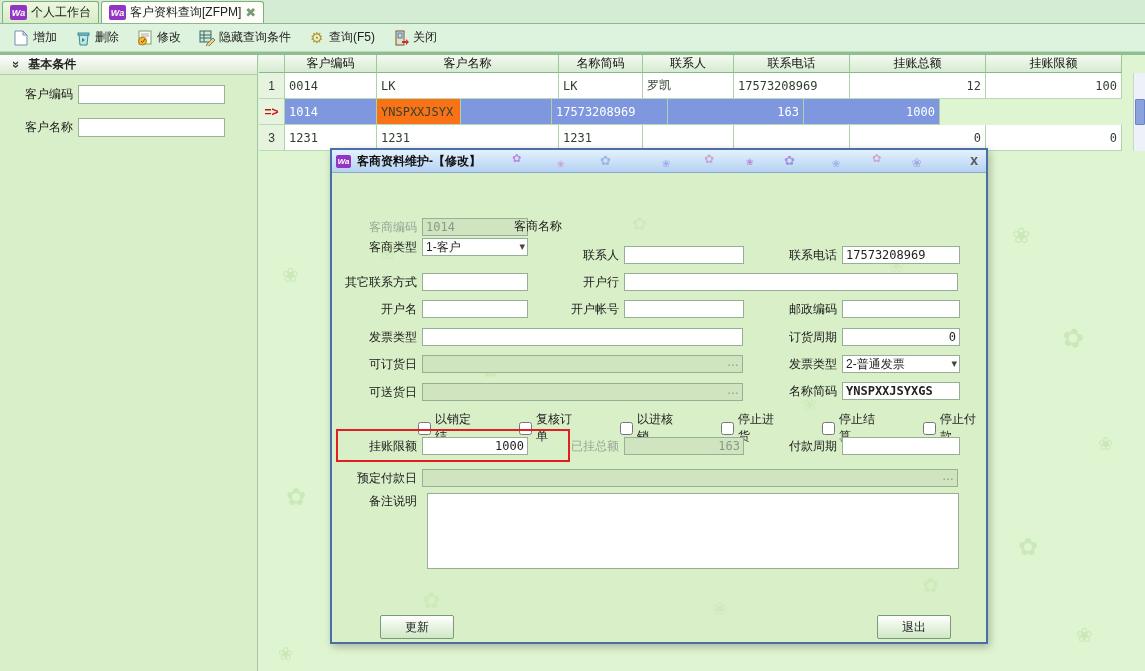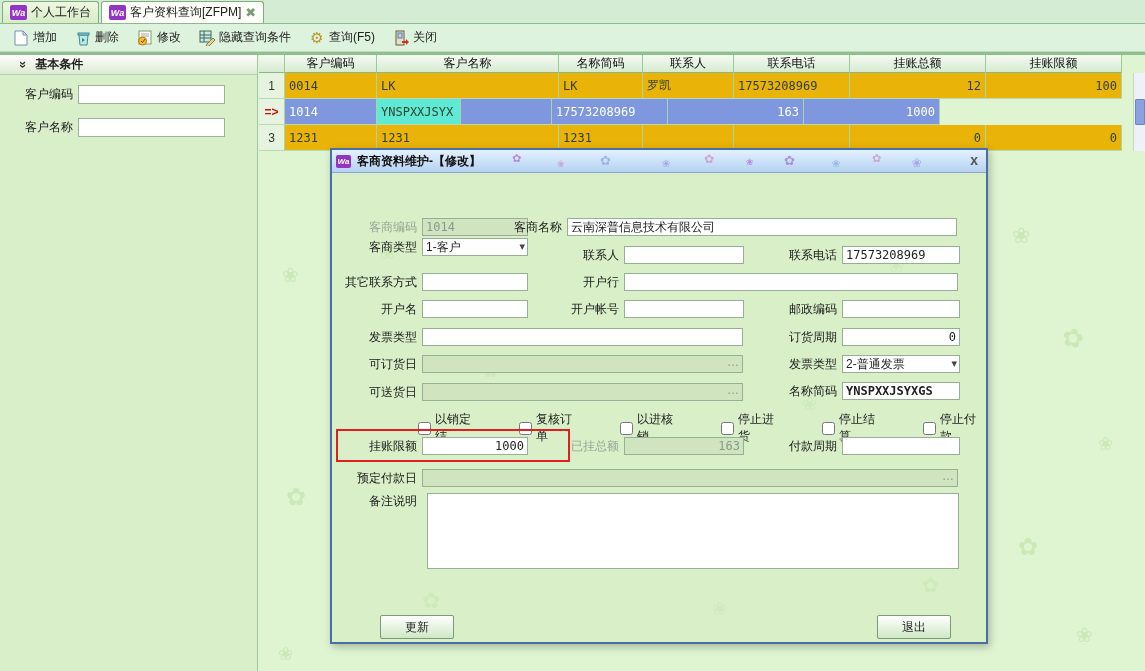--- a/index.html
+++ b/index.html
@@ -28,43 +28,43 @@
   .gear-glyph::before { content:"⚙"; color:#b8962a; font-size:15px; line-height:16px; }
 
   
   .content { position:relative; height:619px; border-top:3px solid #8fbe8f; }
 
   
   .sidebar { position:absolute; left:0; top:0; width:258px; height:616px;
     background:#d9efca; border-right:1px solid #a4c6a4; }
   .sb-header { height:20px; background:linear-gradient(#fefefe,#dcead2);
     border-bottom:1px solid #b0d0b0; display:flex; align-items:center; gap:8px;
-    padding-left:20px; font-weight:bold; color:#222; }
+    padding-left:13px; font-weight:bold; color:#222; }
   .chev::before { content:"\00BB"; display:inline-block; transform:rotate(90deg);
     font-weight:bold; color:#333; font-size:13px; }
   .sb-field { position:absolute; left:0; display:flex; align-items:center; }
   .sb-field .lbl { width:78px; text-align:right; padding-right:5px; color:#1a1a1a; }
   .sb-field input { width:147px; height:19px; border:1px solid #9ab49a; background:#fff;
     font-family:"DejaVu Sans Mono",monospace; font-size:12px; padding:0 3px; }
 
   
   .main { position:absolute; left:259px; top:0; right:0; height:616px; }
   .grid { position:absolute; left:0; top:0; width:863px; }
   .grow { display:flex; }
   .gcell { border-right:1px solid #aed2aa; border-bottom:1px solid #b8dab4; overflow:hidden;
     white-space:nowrap; padding:0 4px; display:flex; align-items:center;
     font-family:"DejaVu Sans Mono",monospace; color:#2f3f2f; }
   .ghead .gcell { height:18px; justify-content:center; font-family:inherit;
     background:linear-gradient(#f5faf1,#d5ebd1); border-right:1px solid #9cc89c;
     border-bottom:1px solid #8ab88a; color:#111; }
-  .gbody .gcell { height:26px; background:#eab308; }
+  .gbody .gcell { height:26px; background:#ffffff; }
   .gbody .rownum { background:#e6f3de; justify-content:center; font-family:inherit; color:#333; }
   .grow.sel .gcell { background:#7e97de; color:#fff; }
   .grow.sel .rownum { background:#e6f3de; color:#cc1111; font-weight:bold; }
-  .grow.sel .curcell { background:#5eead4; color:#33432f; }
+  .grow.sel .curcell { background:#f97316; color:#33432f; }
   .num { justify-content:flex-end; }
   .c-n{width:26px}.c0{width:92px}.c1{width:182px}.c2{width:84px}
   .c3{width:91px}.c4{width:116px}.c5{width:136px}.c6{width:136px}
 
   .vscroll { position:absolute; right:0; top:18px; width:12px; height:78px;
     background:#eef2f8; border-left:1px solid #c4d8c4; }
   .vthumb { position:absolute; left:1px; top:26px; width:10px; height:26px;
     background:#8ca2de; border:1px solid #6a84c8; border-radius:1px; }
 
   
@@ -296,21 +296,20 @@
     <span class="deco fl" style="left:90px;top:415px;font-size:22px;color:#c9e8b4"></span>
     <span class="deco bl" style="left:380px;top:425px;font-size:18px;color:#c9e8b4"></span>
     <span class="deco fl" style="left:590px;top:400px;font-size:20px;color:#c9e8b4"></span>
 
     <div class="fg" style="left:6px;top:45px">
       <span class="lbl dis">客商编码</span>
       <input class="ipt dis" style="width: 106px;" disabled="" value="1014">
     </div>
     <div class="fg" style="left:151px;top:45px">
       <span class="lbl">客商名称</span>
-      <input class="ipt" style="width: 390px;" value="云南深普信息技术有限公司">
     </div>
 
     <div class="fg" style="left:6px;top:65px">
       <span class="lbl">客商类型</span>
       <div class="combo" style="width:106px">
           <span>1-客户</span>
         </div>
     </div>
     <div class="fg" style="left:208px;top:73px">
       <span class="lbl">联系人</span>

